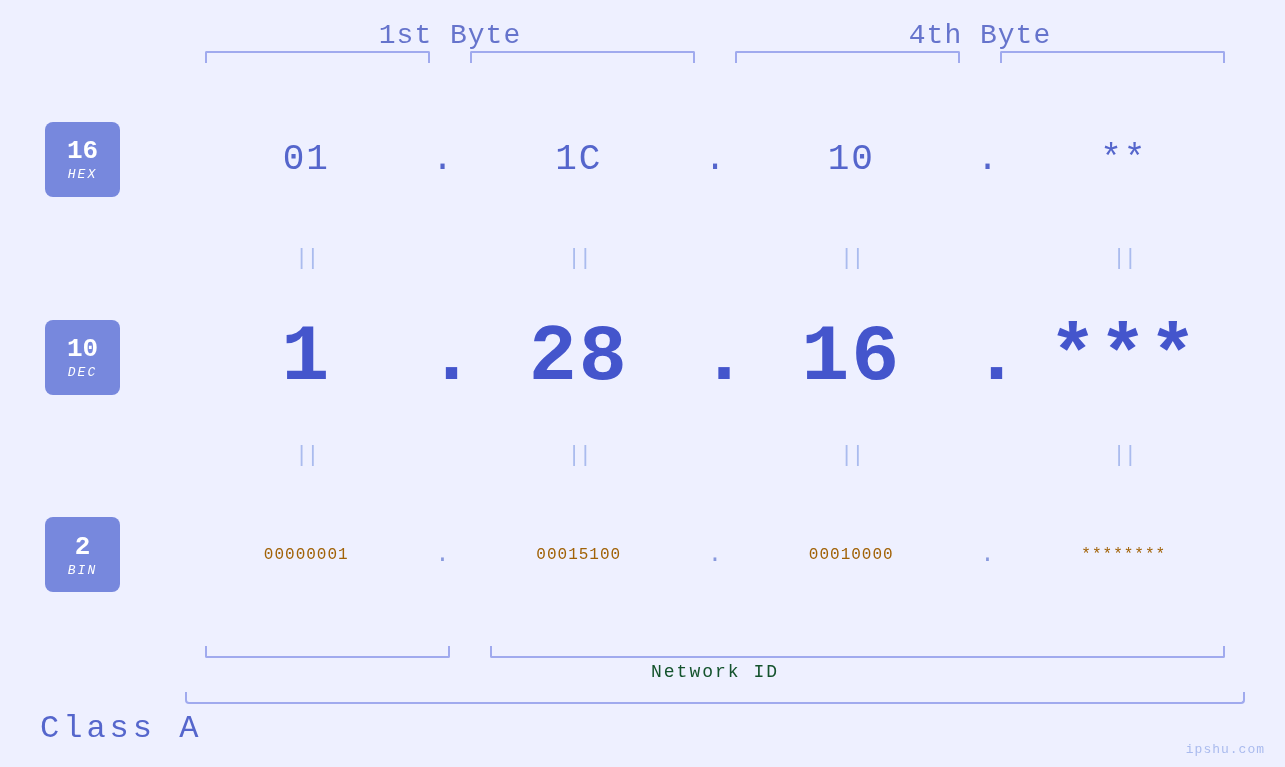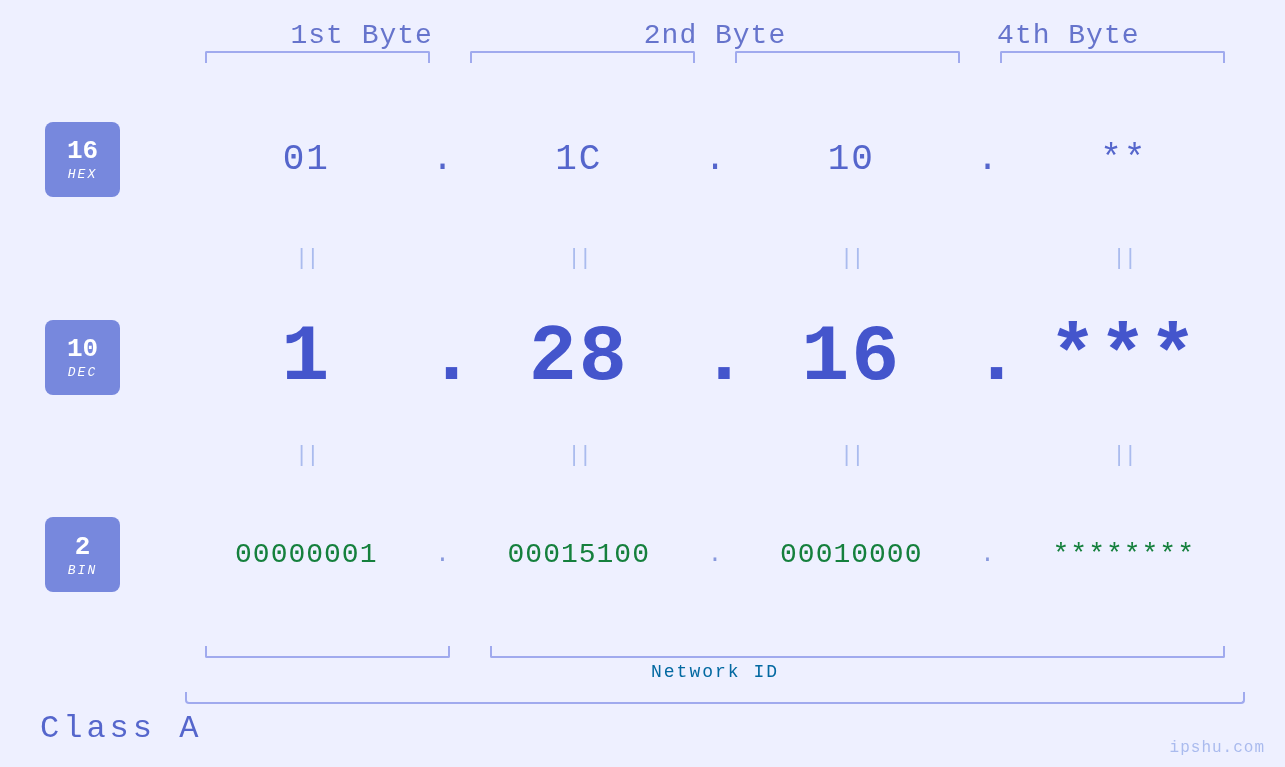--- a/index.html
+++ b/index.html
@@ -121,22 +121,22 @@
       letter-spacing: 2px;
     }
 
     .byte-value.large {
       font-size: 80px;
       font-weight: bold;
       color: #4455cc;
     }
 
     .byte-value.binary {
-      font-size: 28px;
-      color: #15803d;
+      font-size: 16px;
+      color: #a16207;
       letter-spacing: 1px;
     }
 
     .dot {
       color: #5566cc;
       font-size: 36px;
       width: 30px;
       text-align: center;
     }
 
@@ -197,21 +197,21 @@
 
     
     .id-labels-row {
       display: flex;
       margin-left: 145px;
       margin-top: 4px;
       margin-bottom: 10px;
     }
 
     .id-label {
-      color: #0369a1;
+      color: #14532d;
       font-size: 18px;
       letter-spacing: 2px;
       text-align: center;
     }
 
     
     .class-row {
       display: flex;
       flex-direction: column;
       margin-bottom: 20px;
@@ -232,32 +232,31 @@
       font-size: 32px;
       letter-spacing: 4px;
     }
 
     
     .watermark {
       position: absolute;
       bottom: 10px;
       right: 20px;
       color: #aabbee;
-      font-size: 16px;
+      font-size: 13px;
       letter-spacing: 1px;
     }
   </style>
 </head>
 <body>
 
 <div class="main-container">
 
   <div class="byte-headers">
     <div class="byte-header">1st Byte</div>
-    <div class="byte-header">2nd Byte</div>
     <div class="byte-header">4th Byte</div>
   </div>
 
   <div class="bracket-row">
     <div class="bracket-cell">
       <div class="bracket-line"></div>
     </div>
     <div class="bracket-cell">
       <div class="bracket-line"></div>
     </div>

